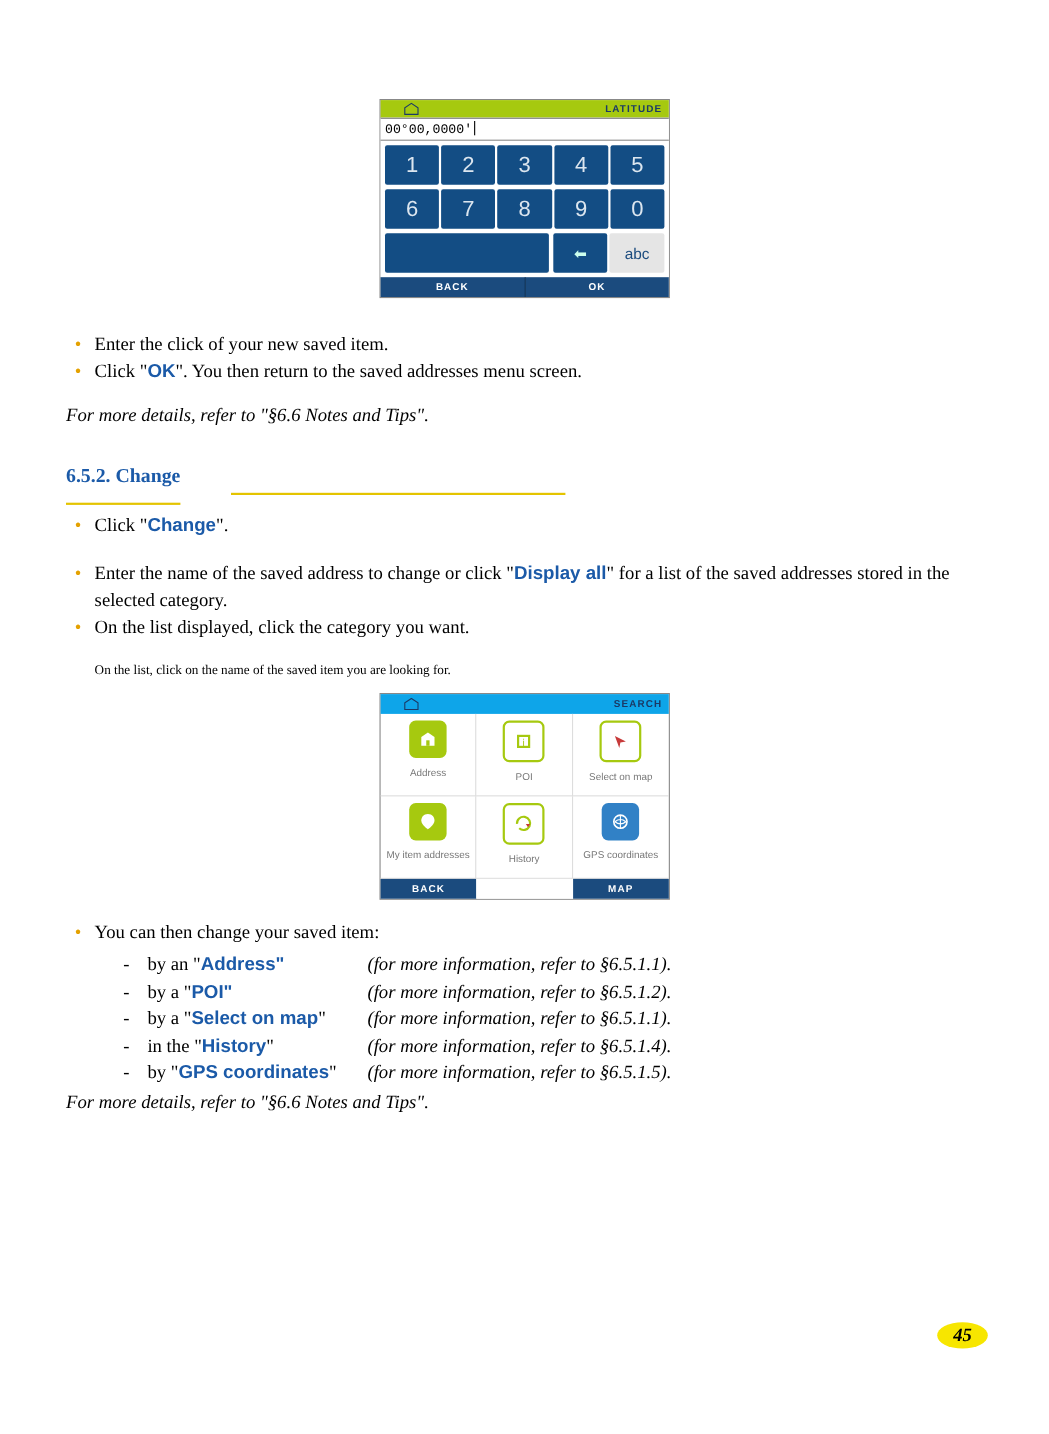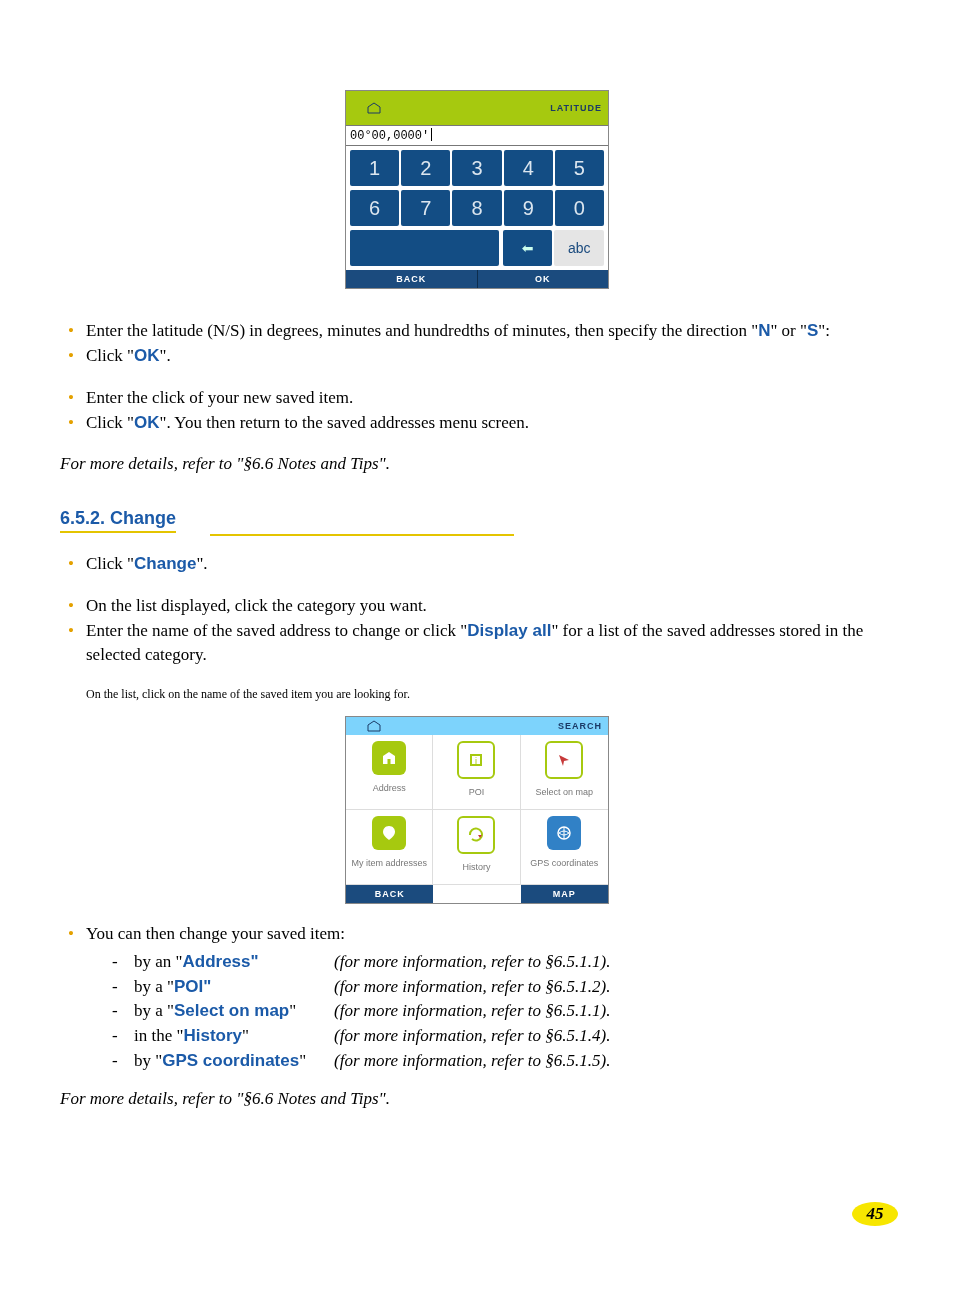--- a/index.html
+++ b/index.html
@@ -21,21 +21,21 @@
     width: 262px;
     margin: 30px auto 30px auto;
     border: 1px solid #888;
     font-family: Verdana, Arial, sans-serif;
     font-size: 12px;
   }
   .kp-top {
     display: flex;
     align-items: center;
     background: #a6c90f;
-    height: 34px;
+    height: 16px;
   }
   .kp-top .kp-home {
     width: 56px;
     height: 18px;
     display: flex;
     align-items: center;
     justify-content: center;
   }
   .kp-top .kp-home svg { display: block; }
   .kp-top .kp-title {
@@ -124,34 +124,34 @@
   }
   ul.doc > li::before {
     content: "•";
     position: absolute;
     left: 2px;
     top: 0;
     color: #e4a100;
     font-size: 17px;
   }
   .boldblue { color: #1b5aa8; font-weight: bold; font-family: Arial, sans-serif; }
-  .italnote { font-style: italic; font-size: 17px; margin: 16px 0; }
+  .italnote { font-style: italic; font-size: 17px; margin: 4px 0; }
   
   .sect-heading {
     margin: 34px 0 16px 0;
     position: relative;
     height: 28px;
   }
   .sect-heading .ht {
     display: inline-block;
     color: #1b5aa8;
-    font-family: Liberation Sans, sans-serif;
+    font-family: Liberation Serif, serif;
     font-weight: bold;
     font-size: 18px;
-    padding-bottom: 2px;
+    padding-bottom: 14px;
     border-bottom: 2px solid #e4c400;
   }
   .sect-heading::after {
     content: "";
     position: absolute;
     left: 150px;
     right: 380px;
     bottom: 0px;
     height: 2px;
     background: #e4c400;
@@ -160,21 +160,21 @@
   .searchshot {
     width: 262px;
     margin: 12px auto 18px auto;
     border: 1px solid #888;
     font-family: Verdana, Arial, sans-serif;
     background: #fff;
   }
   .ss-top {
     display: flex;
     align-items: center;
-    background: #7dd3fc;
+    background: #0ea5e9;
     height: 18px;
   }
   .ss-top .kp-home { width: 56px; height: 18px; display:flex; align-items:center; justify-content:center;}
   .ss-top .ss-title {
     flex: 1;
     text-align: right;
     color: #1b3a66;
     font-weight: bold;
     font-size: 9px;
     letter-spacing: 1px;
@@ -302,28 +302,20 @@
         </div>
         <div class="kp-key small" style="background:#e5e5e5;color:#1b4b7e;">abc</div>
       </div>
     </div>
     <div class="kp-bottom">
       <div>BACK</div>
       <div>OK</div>
     </div>
   </div>
 
-  <ul class="doc">
-    <li>
-      <span>Enter the latitude (N/S) in degrees, minutes and hundredths of minutes, then specify the direction "</span><span class="boldblue">N</span><span>" or "</span><span class="boldblue">S</span><span>":</span>
-    </li>
-    <li>
-      <span>Click "</span><span class="boldblue">OK</span><span>".</span>
-    </li>
-  </ul>
 
   <ul class="doc">
     <li>Enter the click of your new saved item.</li>
     <li>
       <span>Click "</span><span class="boldblue">OK</span><span>". You then return to the saved addresses menu screen.</span>
     </li>
   </ul>
 
   <div class="italnote">For more details, refer to "§6.6 Notes and Tips".</div>
 
@@ -331,24 +323,24 @@
     <span class="ht">6.5.2. Change</span>
   </div>
 
   <ul class="doc">
     <li>
       <span>Click "</span><span class="boldblue">Change</span><span>".</span>
     </li>
   </ul>
 
   <ul class="doc">
-    <li>On the list displayed, click the category you want.</li>
     <li>
       <span>Enter the name of the saved address to change or click "</span><span class="boldblue">Display all</span><span>" for a list of the saved addresses stored in the selected category.</span>
     </li>
+    <li>On the list displayed, click the category you want.</li>
   </ul>
 
   <div class="indented-text">On the list, click on the name of the saved item you are looking for.</div>
 
   <div class="searchshot">
     <div class="ss-top">
       <div class="kp-home">
         <svg width="14" height="12" viewBox="0 0 14 12">
           <path d="M1 11 L1 5 L7 1 L13 5 L13 11 Z" fill="none" stroke="#1b3a66" stroke-width="1"></path>
         </svg>

